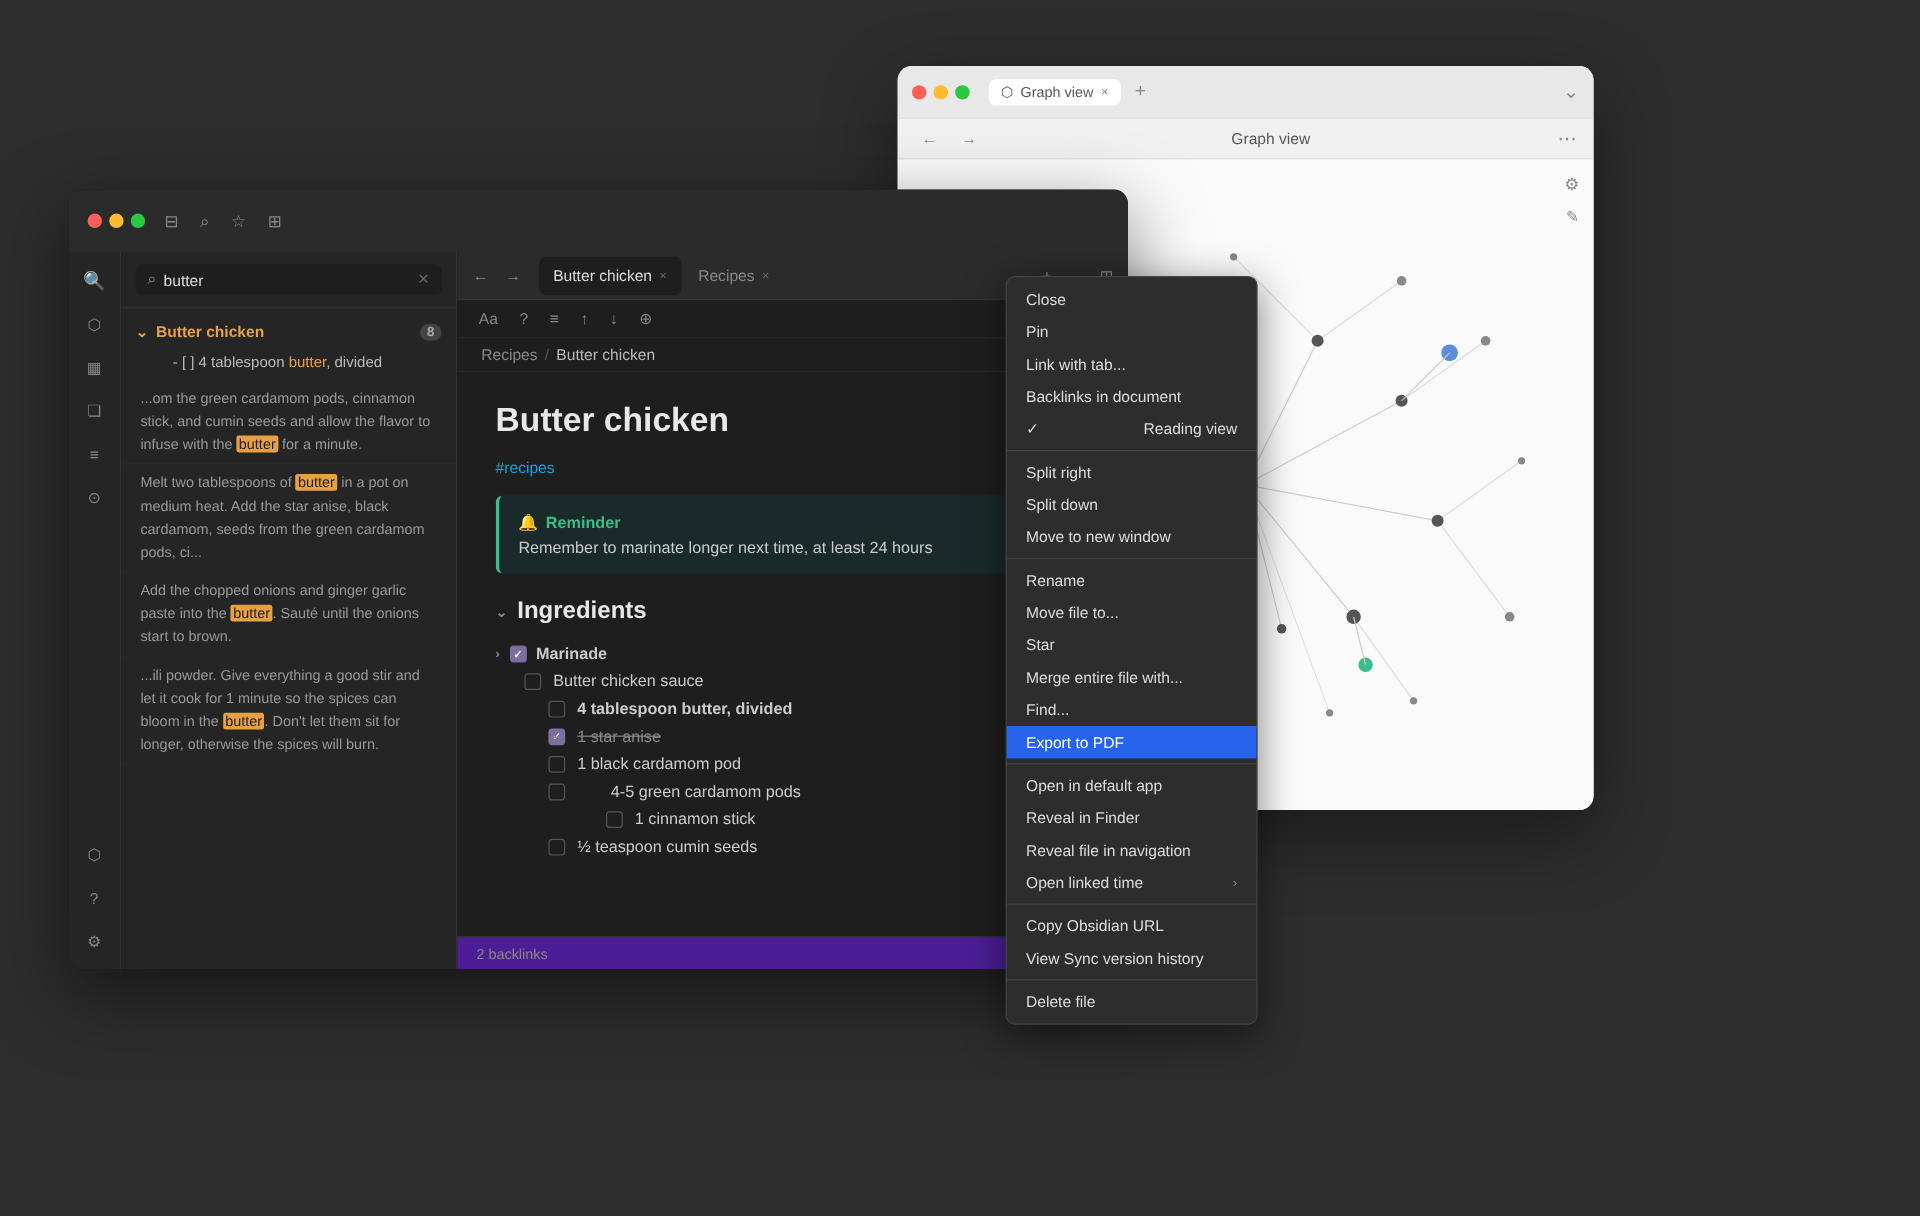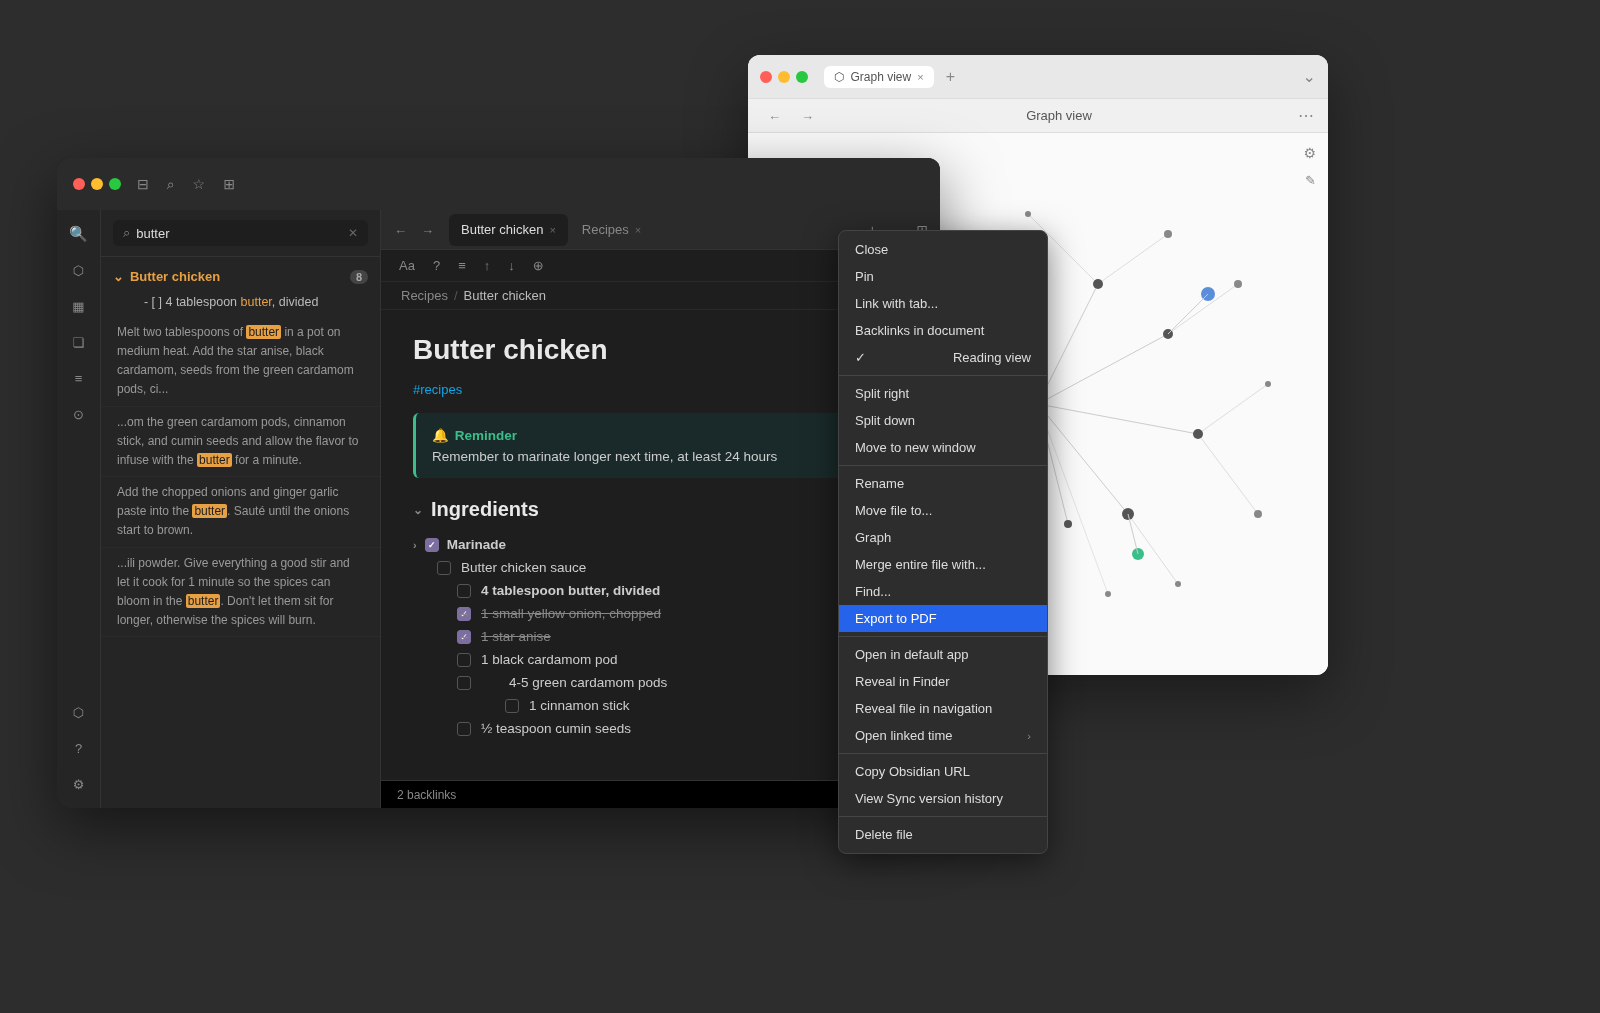--- a/index.html
+++ b/index.html
@@ -378,21 +378,21 @@
       gap: 8px;
       font-size: 13.5px;
       color: #ccc;
       padding: 4px 0;
       font-weight: 600;
     }
 
     
     .status-bar {
       height: 28px;
-      background: #000000;
+      background: #4c1d95;
       border-top: 1px solid #333;
       display: flex;
       align-items: center;
       padding: 0 16px;
       font-size: 12px;
       color: #888;
       gap: 10px;
     }
 
     .status-right {
@@ -710,24 +710,24 @@
           <span>⌄</span>
           <span><span style="color:#e8a045">Butter</span> chicken</span>
           <span class="badge">8</span>
         </div>
 
         <div class="file-item file-item-sub">
           &nbsp;&nbsp;- [ ] 4 tablespoon <span style="color:#e8a045">butter</span>, divided
         </div>
 
         <div class="file-snippet">
+          ...om the green cardamom pods, cinnamon stick, and cumin seeds and allow the flavor to infuse with the <span style="background:#e8a045;color:#1e1e1e;border-radius:2px;padding:0 2px;">butter</span> for a minute.
+        </div>
+        <div class="file-snippet">
           Melt two tablespoons of <span style="background:#e8a045;color:#1e1e1e;border-radius:2px;padding:0 2px;">butter</span> in a pot on medium heat. Add the star anise, black cardamom, seeds from the green cardamom pods, ci...
-        </div>
-        <div class="file-snippet">
-          ...om the green cardamom pods, cinnamon stick, and cumin seeds and allow the flavor to infuse with the <span style="background:#e8a045;color:#1e1e1e;border-radius:2px;padding:0 2px;">butter</span> for a minute.
         </div>
         <div class="file-snippet">
           Add the chopped onions and ginger garlic paste into the <span style="background:#e8a045;color:#1e1e1e;border-radius:2px;padding:0 2px;">butter</span>. Sauté until the onions start to brown.
         </div>
         <div class="file-snippet">
           ...ili powder. Give everything a good stir and let it cook for 1 minute so the spices can bloom in the <span style="background:#e8a045;color:#1e1e1e;border-radius:2px;padding:0 2px;">butter</span>. Don't let them sit for longer, otherwise the spices will burn.
         </div>
       </div>
     </div>
 
@@ -796,24 +796,20 @@
         </div>
 
         <div class="sub-list">
           <div class="checklist-item">
             <div class="checkbox"></div>
             <span>Butter chicken sauce</span>
           </div>
           <div class="checklist-item" style="margin-left:20px;font-weight:bold;">
             <div class="checkbox"></div>
             <span>4 tablespoon butter, divided</span>
-          </div>
-          <div class="checklist-item checked" style="margin-left:20px;">
-            <div class="checkbox checked"></div>
-            <span>1 small yellow onion, chopped</span>
           </div>
           <div class="checklist-item checked" style="margin-left:20px;">
             <div class="checkbox checked"></div>
             <span>1 star anise</span>
           </div>
           <div class="checklist-item" style="margin-left:20px;">
             <div class="checkbox"></div>
             <span>1 black cardamom pod</span>
           </div>
           <div class="checklist-item" style="margin-left:20px;gap:38px;">
@@ -869,21 +865,21 @@
     <span>Move to new window</span>
   </div>
   <div class="menu-divider"></div>
   <div class="menu-item">
     <span>Rename</span>
   </div>
   <div class="menu-item">
     <span>Move file to...</span>
   </div>
   <div class="menu-item">
-    <span>Graph</span>
+    <span>Star</span>
   </div>
   <div class="menu-item">
     <span>Merge entire file with...</span>
   </div>
   <div class="menu-item">
     <span>Find...</span>
   </div>
   <div class="menu-item highlighted">
     <span>Export to PDF</span>
   </div>

